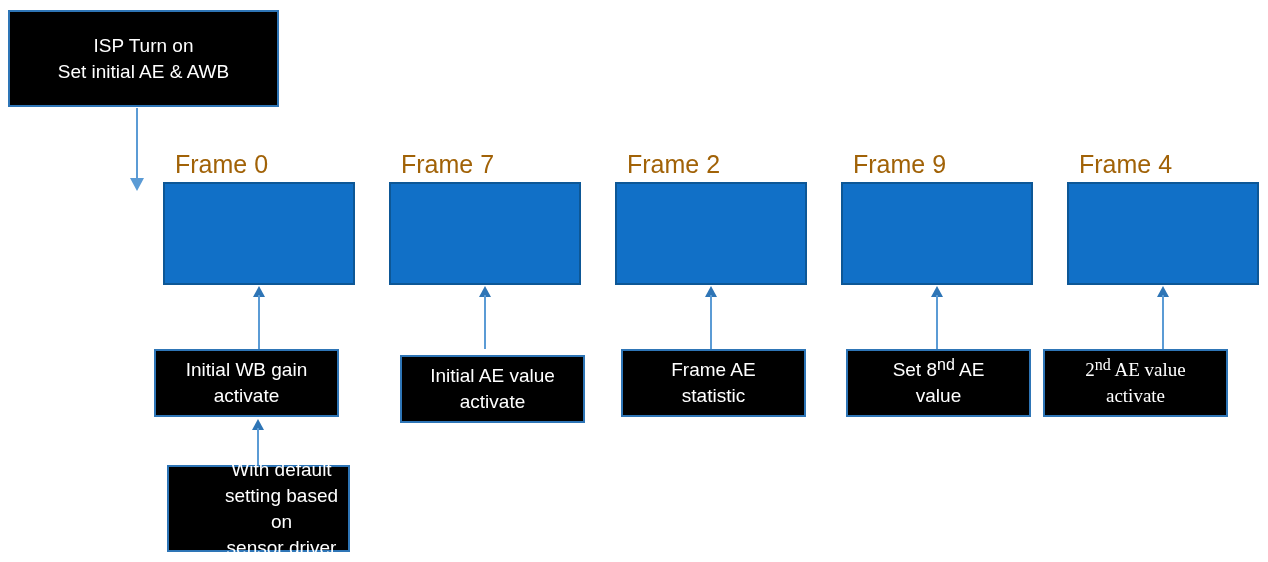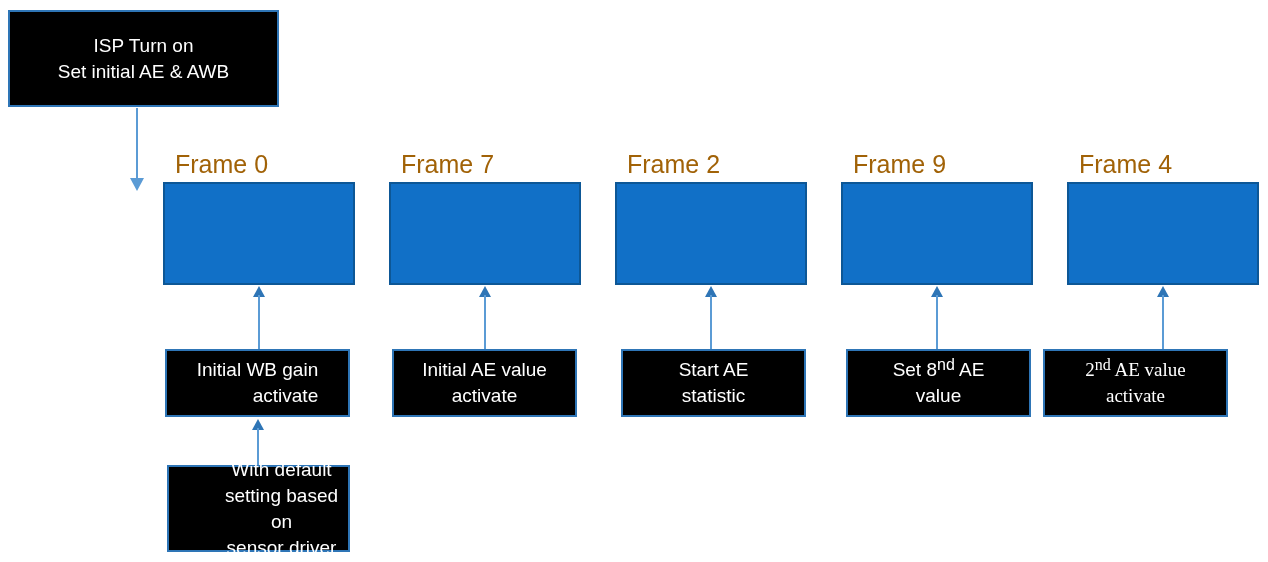--- a/index.html
+++ b/index.html
@@ -72,21 +72,21 @@
     border-left: 7px solid transparent;
     border-right: 7px solid transparent;
     border-top: 13px solid #5B9BD5;
   }
   
   .rect-f0 { left: 163px; }  .rect-f1 { left: 389px; }  .rect-f2 { left: 615px; }
   .rect-f3 { left: 841px; }  .rect-f4 { left: 1067px; }
   .label-f0 { left: 175px; } .label-f1 { left: 401px; } .label-f2 { left: 627px; }
   .label-f3 { left: 853px; } .label-f4 { left: 1079px; }
   .note-row { top: 349px; width: 185px; height: 68px; }
-  .note-f0 { left: 165px; text-align: right; }  .note-f1 { left: 392px; }  .note-f2 { left: 621px; }
+  .note-f0 { left: 154px; }  .note-f1 { left: 400px; margin-top: 6px; }  .note-f2 { left: 621px; }
   .note-f3 { left: 846px; }  .note-f4 { left: 1043px; font-family: Liberation Serif, serif; }
 </style>
 </head>
 <body>
 
 <div class="canvas">
 
   <div class="box gray-box" style="left:8px; top:10px; width:271px; height:97px;">
     <div class="txt">ISP Turn on
 Set initial AE &amp; AWB</div>
@@ -124,21 +124,21 @@
 
   <div class="box gray-box note-row note-f0">
     <div class="txt"><span>Initial WB gain
 activate</span><sup></sup><span></span></div>
   </div>
   <div class="box gray-box note-row note-f1">
     <div class="txt"><span>Initial AE value
 activate</span><sup></sup><span></span></div>
   </div>
   <div class="box gray-box note-row note-f2">
-    <div class="txt"><span>Start AE
+    <div class="txt"><span>Frame AE
 statistic</span><sup></sup><span></span></div>
   </div>
   <div class="box gray-box note-row note-f3">
     <div class="txt"><span>Set 8</span><sup>nd</sup><span> AE
 value</span></div>
   </div>
   <div class="box gray-box note-row note-f4">
     <div class="txt"><span>2</span><sup>nd</sup><span> AE value
 activate</span></div>
   </div>

